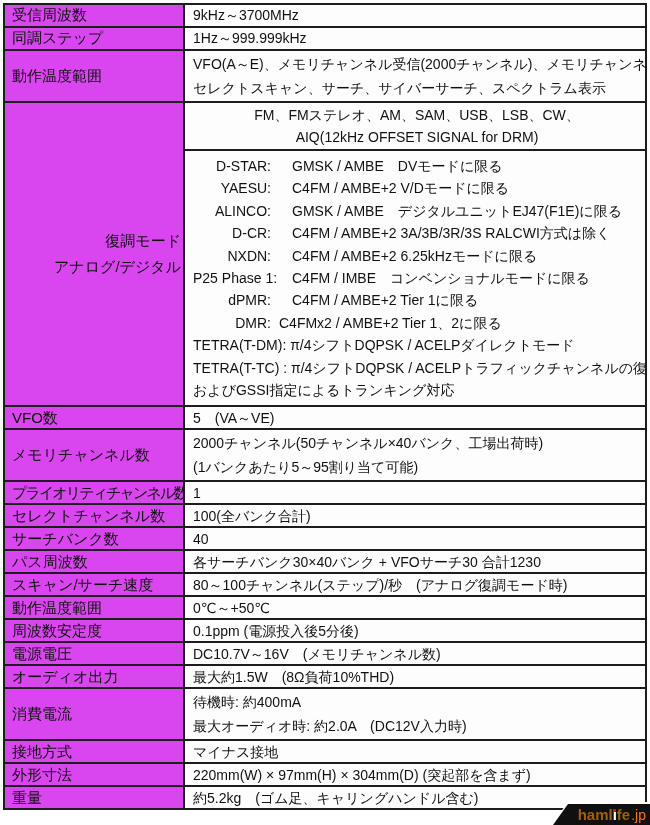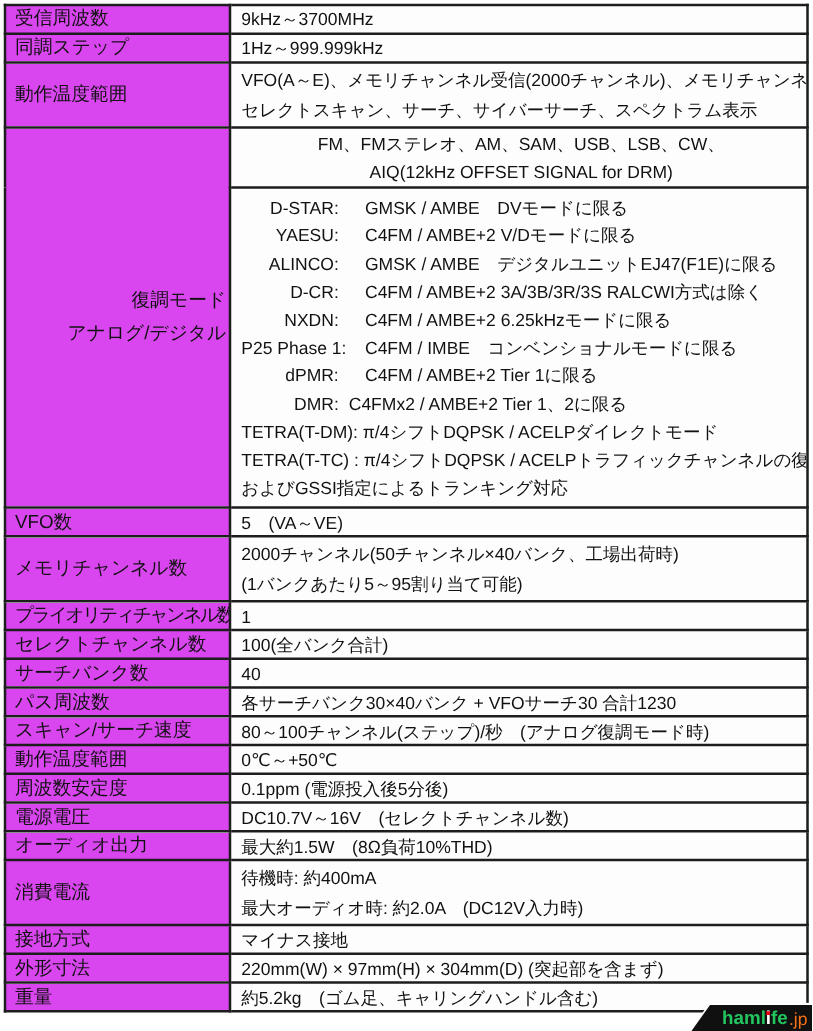--- a/index.html
+++ b/index.html
@@ -58,21 +58,21 @@
     clip-path:polygon(17px 0, 100% 0, 100% 100%, 0 100%);
   }
   .logo{
     position:absolute; right:0; bottom:0;
     height:21px; width:97px;
     background:#101010;
     clip-path:polygon(15px 0, 100% 0, 100% 100%, 0 100%);
     display:flex; align-items:center; justify-content:flex-end;
     padding-right:4px; box-sizing:border-box;
   }
-  .logo-text{ color:#22c55e; font-weight:bold; font-size:15px; letter-spacing:0; }
+  .logo-text{ color:#a16207; font-weight:bold; font-size:15px; letter-spacing:0; }
   .logo-i{ position:relative; color:#ffffff; font-weight:bold; font-size:15px; }
   .logo-i::after{
     content:""; position:absolute; left:0.5px; top:2.5px;
     width:3px; height:3px; background:#e60012;
   }
   .logo-tld{ color:#f97316; font-weight:400; font-size:14px; margin-left:1px; }
 </style>
 </head>
 <body>
 
@@ -187,21 +187,21 @@
     <td class="val">0℃～+50℃</td>
   </tr>
 
   <tr class="single">
     <td class="lbl">周波数安定度</td>
     <td class="val">0.1ppm (電源投入後5分後)</td>
   </tr>
 
   <tr class="single">
     <td class="lbl">電源電圧</td>
-    <td class="val">DC10.7V～16V　(セレクトチャンネル数)</td>
+    <td class="val">DC10.7V～16V　(メモリチャンネル数)</td>
   </tr>
 
   <tr class="single">
     <td class="lbl">オーディオ出力</td>
     <td class="val">最大約1.5W　(8Ω負荷10%THD)</td>
   </tr>
 
   <tr style="height:47px">
     <td class="lbl">消費電流</td>
     <td class="val">

